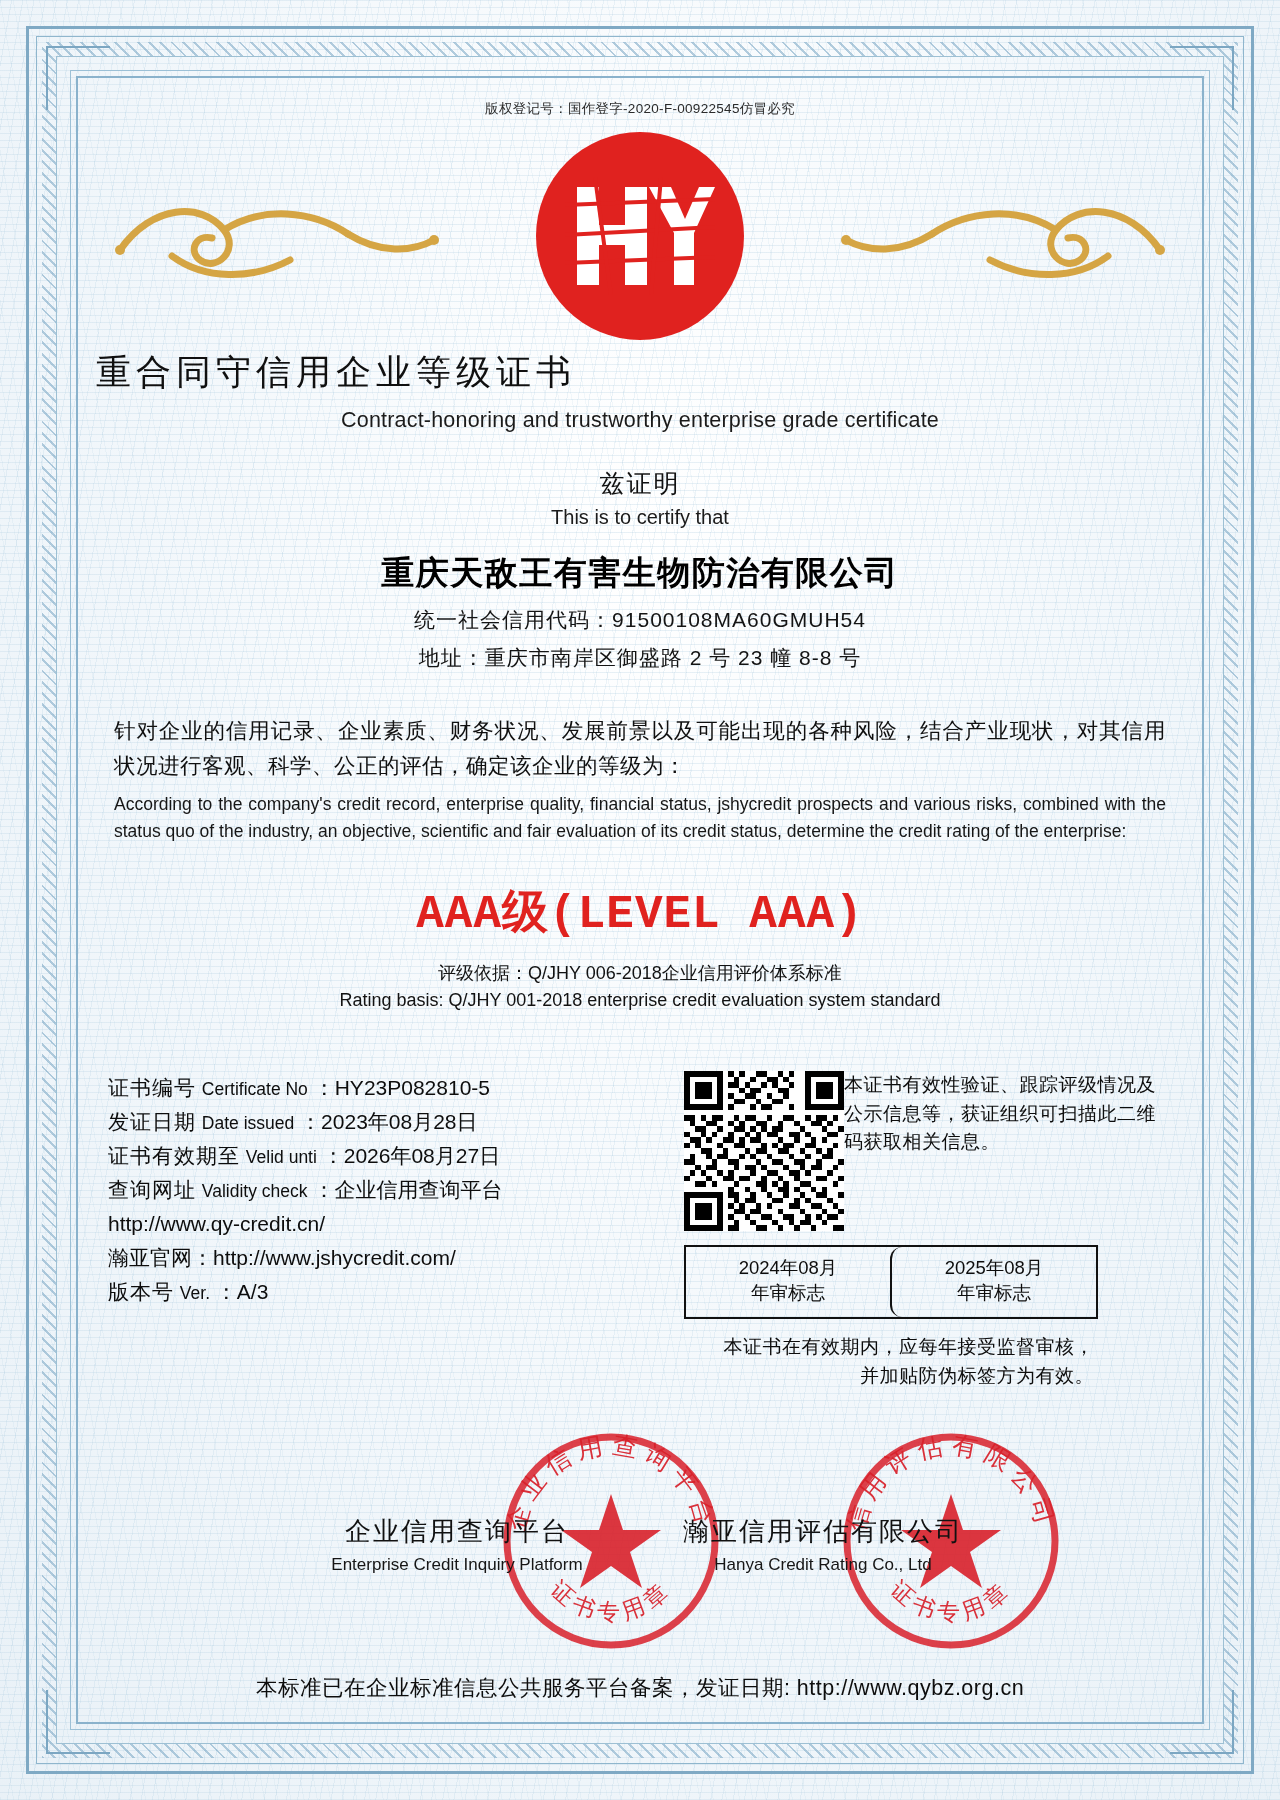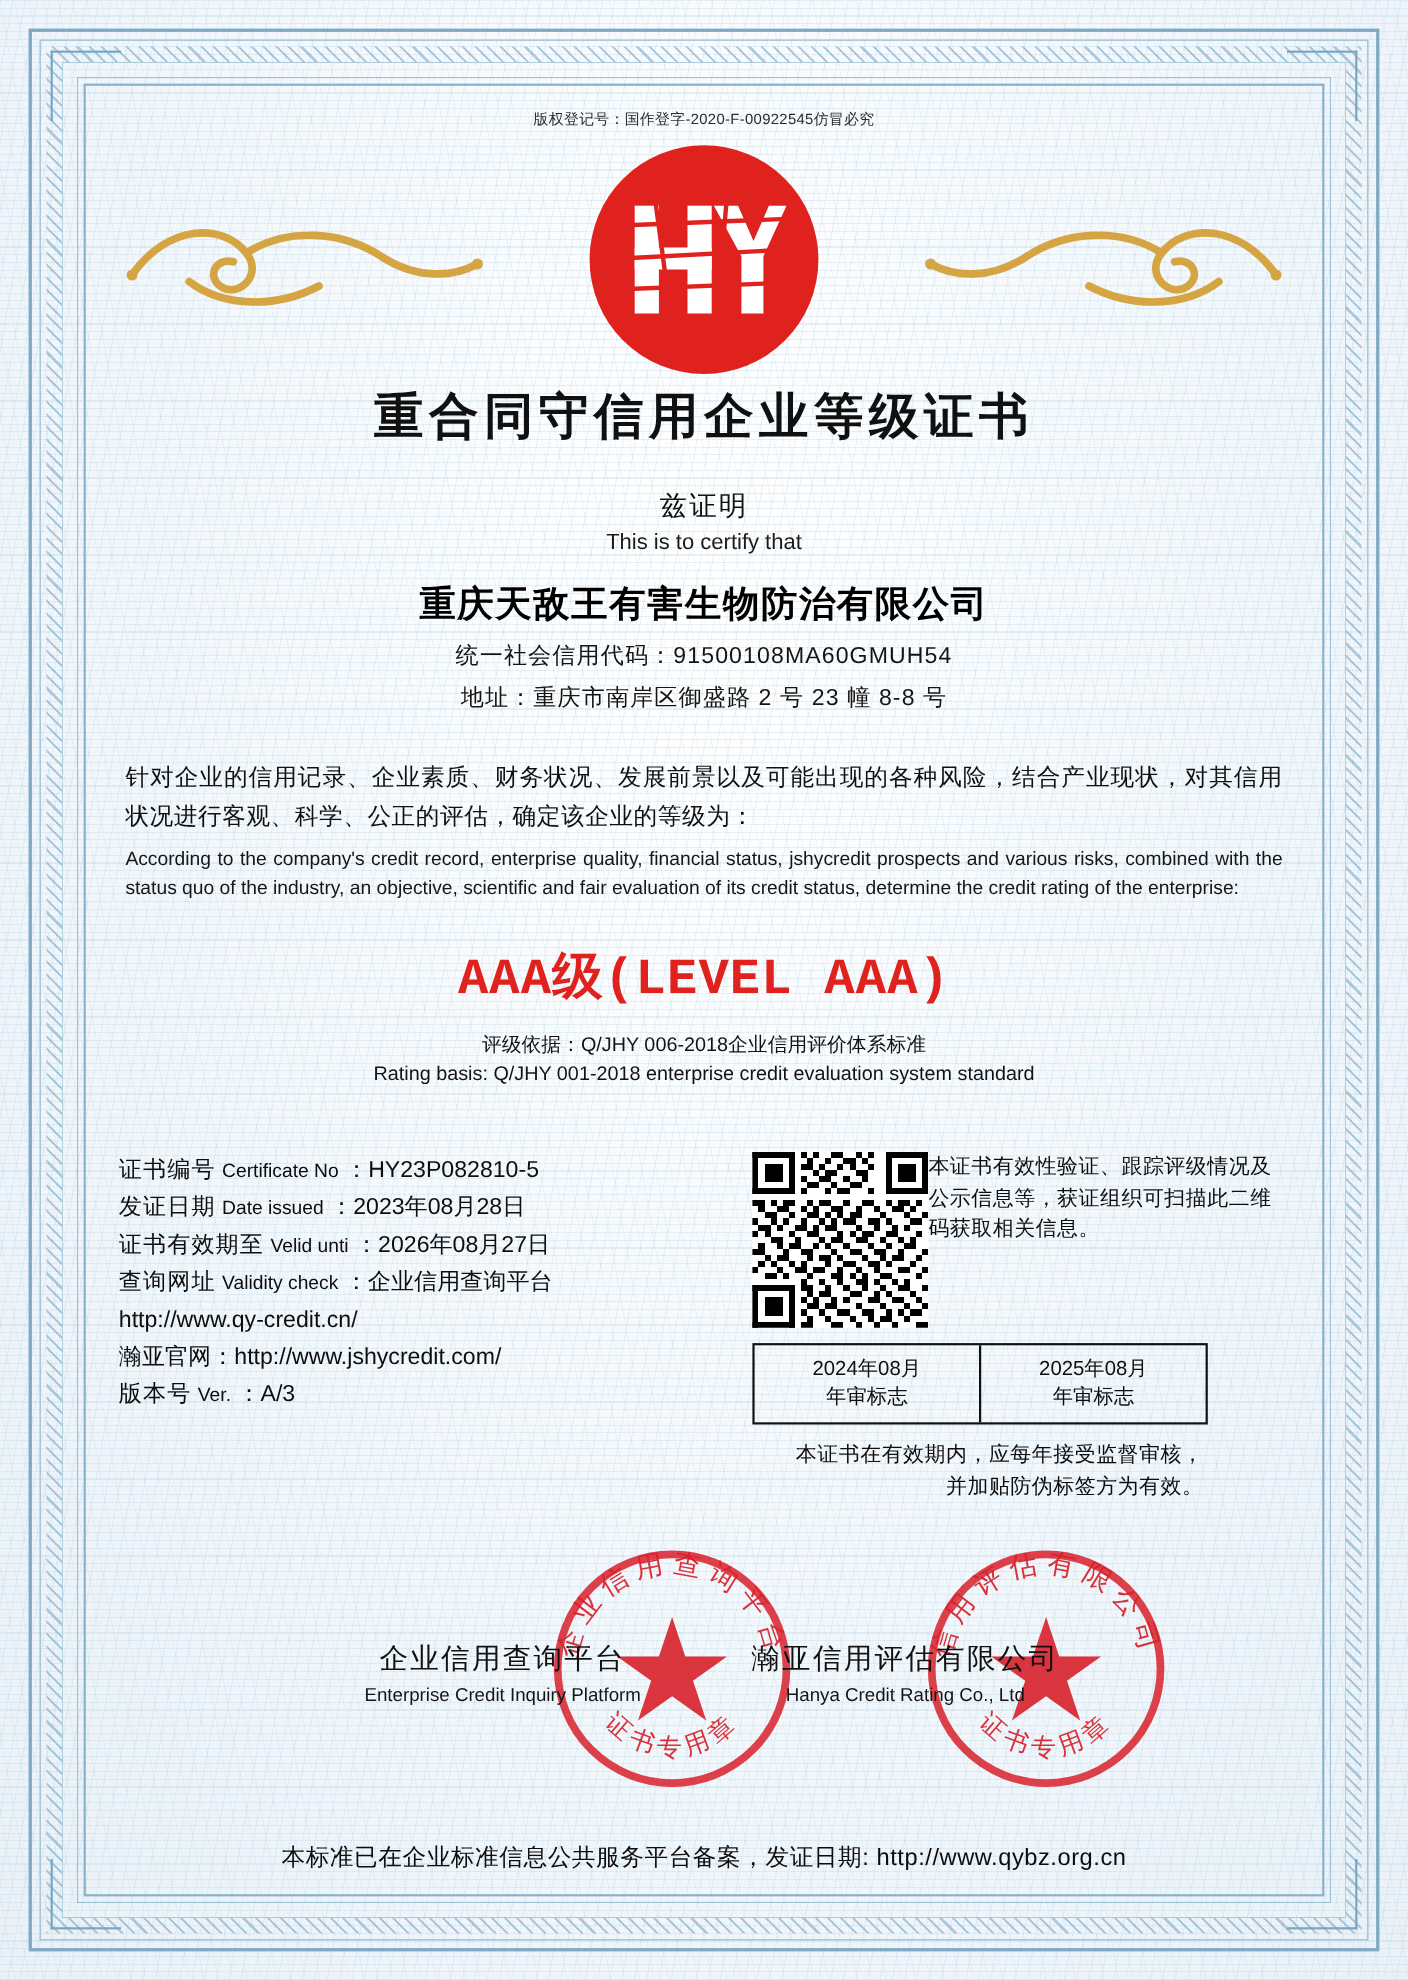--- a/index.html
+++ b/index.html
@@ -147,23 +147,22 @@
     display: flex;
     align-items: center;
     justify-content: center;
   }
   .logo-mark {
     width: 150px;
     height: 118px;
   }
 
   .title-cn {
-    text-align: center;
-    font-size: 45px;
-    font-weight: 700;
+    font-size: 35px;
+    font-weight: 400;
     color: #101010;
     letter-spacing: 5px;
     margin-top: 4px;
     font-family: "Liberation Serif", "DejaVu Serif", serif;
   }
   .title-en {
     text-align: center;
     font-size: 21.5px;
     color: #1b1b1b;
     margin-top: 12px;
@@ -285,20 +284,21 @@
     border: 2px solid #111;
     width: 410px;
   }
   .stamp-box {
     flex: 1;
     text-align: center;
     padding: 9px 4px 11px;
     font-size: 18.5px;
     line-height: 1.35;
     color: #0d0d0d;
+    border-radius: 12px;
   }
   .stamp-box + .stamp-box { border-left: 2px solid #111; }
 
   .note-lines {
     margin-top: 14px;
     width: 410px;
     text-align: right;
     font-size: 19px;
     line-height: 1.5;
     color: #0d0d0d;
@@ -414,20 +414,21 @@
             <path d="M0 58 L150 50"></path>
             <path d="M0 86 L150 80"></path>
             <path d="M30 0 L46 118"></path>
             <path d="M96 0 L86 118"></path>
           </g>
         </svg>
       </div>
     </div>
 
     <div class="title-cn">重合同守信用企业等级证书</div>
+    <div class="title-en">Contract-honoring and trustworthy enterprise grade certificate</div>
 
     <div class="certify-cn">兹证明</div>
     <div class="certify-en">This is to certify that</div>
 
     <div class="company">重庆天敌王有害生物防治有限公司</div>
     <div class="usci">统一社会信用代码：91500108MA60GMUH54</div>
     <div class="address">地址：重庆市南岸区御盛路 2 号 23 幢 8-8 号</div>
 
     <div class="body-block">
       <div class="body-cn">针对企业的信用记录、企业素质、财务状况、发展前景以及可能出现的各种风险，结合产业现状，对其信用状况进行客观、科学、公正的评估，确定该企业的等级为：</div>

